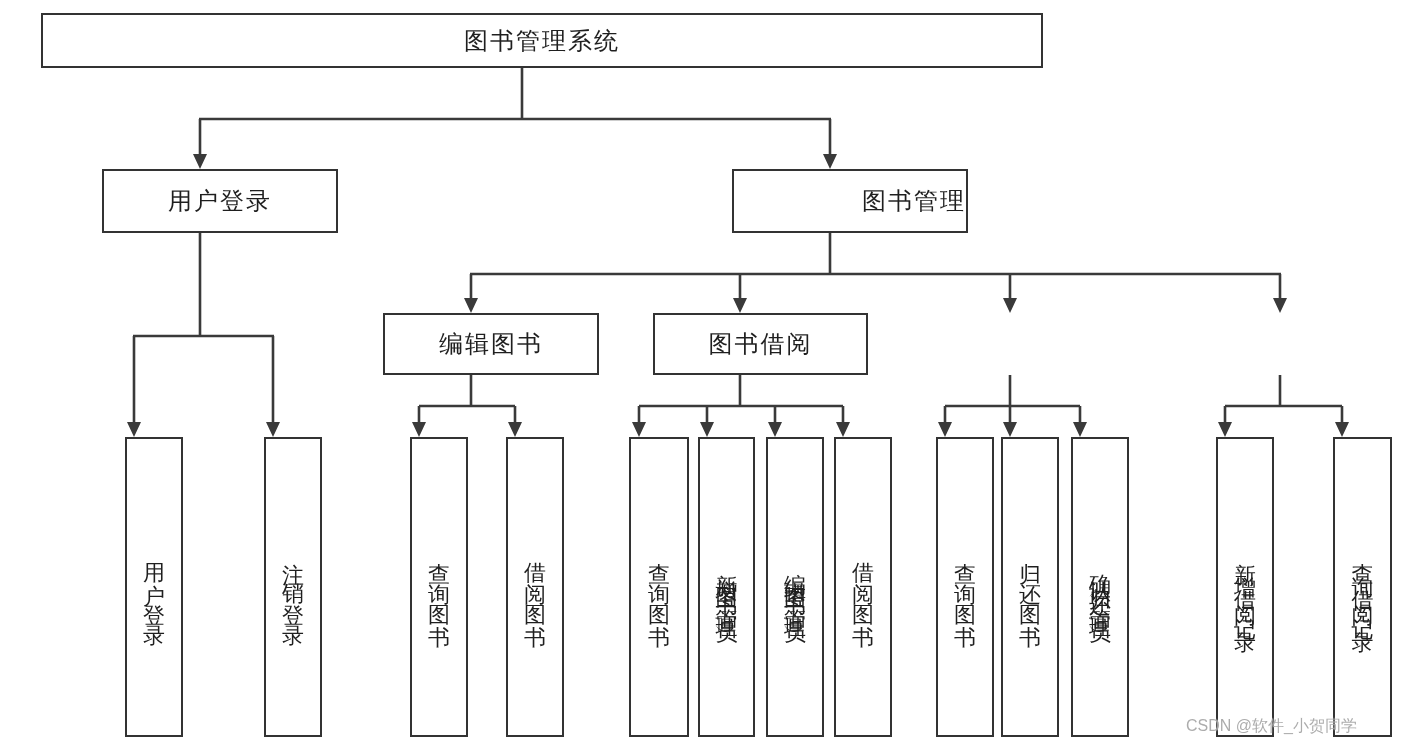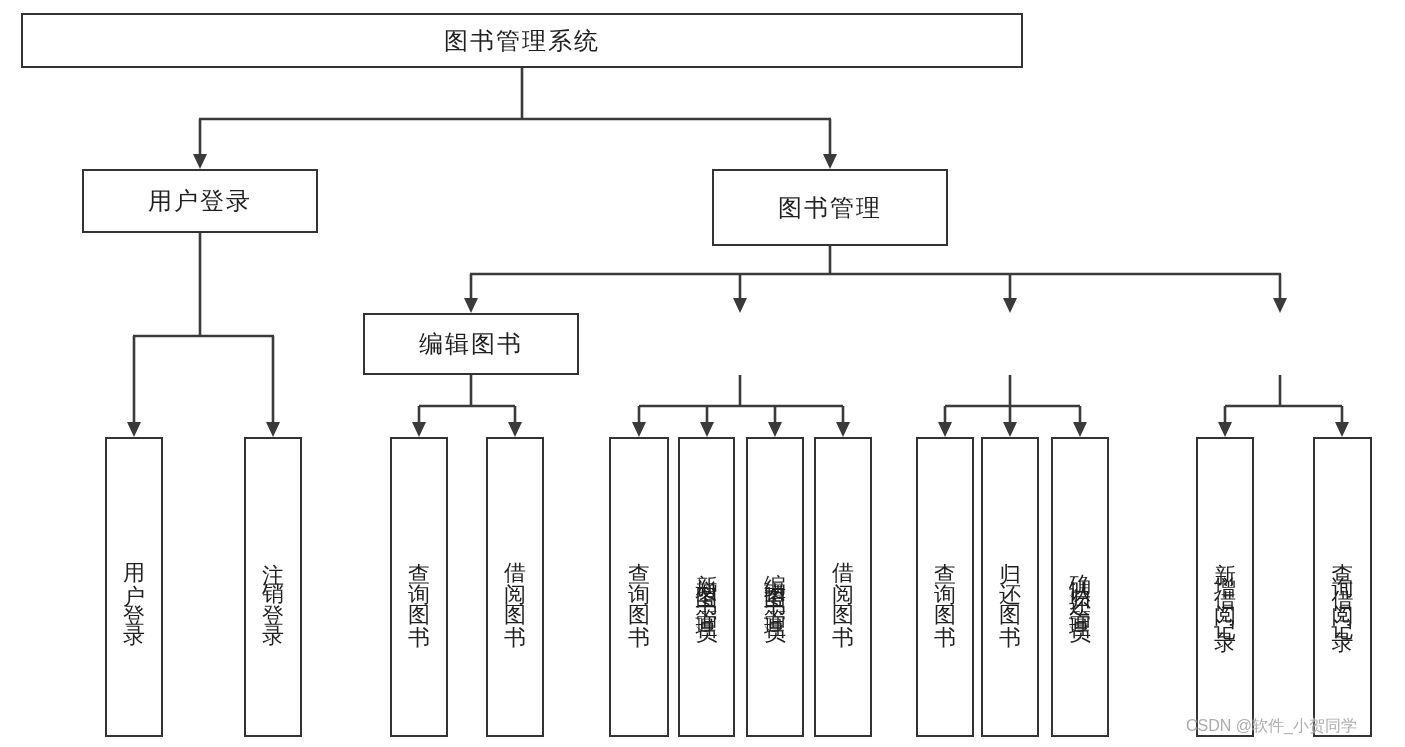--- a/index.html
+++ b/index.html
@@ -9,21 +9,21 @@
     background:#ffffff;
     overflow:hidden;
     font-family:"Liberation Sans", sans-serif;
   }
   #connectors{position:absolute;left:0;top:0;width:1405px;height:747px;}
   .box{
     position:absolute;
     box-sizing:border-box;
     background:#ffffff;
     border:2.5px solid #333333;
-    display:flex;align-items:center;justify-content:center;
+    display:flex;align-items:center;justify-content:center;margin-left:20px;
   }
   .hlabel{
     font-size:24px;
     color:#1f1f1f;
     letter-spacing:2px;
     white-space:nowrap;
     line-height:1;
   }
   .vtext{
     writing-mode:vertical-lr;
@@ -78,26 +78,29 @@
              M1335 422 L1349 422 L1342 437 Z"></path>
   </svg>
 
   <div class="box" style="left:21px;top:13px;width:1002px;height:55px;">
     <span class="hlabel">图书管理系统</span>
   </div>
 
   <div class="box" style="left:82px;top:169px;width:236px;height:64px;">
     <span class="hlabel">用户登录</span>
   </div>
-  <div class="box" style="left:712px;top:169px;width:236px;height:77px;">
+  <div class="box" style="left:712px;top:169px;width:236px;height:64px;justify-content:flex-end;">
     <span class="hlabel">图书管理</span>
   </div>
 
   <div class="box" style="left:363px;top:313px;width:216px;height:62px;">
     <span class="hlabel">编辑图书</span>
+  </div>
+  <div class="box" style="left:633px;top:313px;width:215px;height:62px;">
+    <span class="hlabel">图书借阅</span>
   </div>
 
   <div class="box" style="left:105px;top:437px;width:58px;height:300px;">
     <span class="vtext vs4">用户登录</span>
   </div>
   <div class="box" style="left:244px;top:437px;width:58px;height:300px;">
     <span class="vtext vs4">注销登录</span>
   </div>
 
   <div class="box" style="left:390px;top:437px;width:58px;height:300px;">

